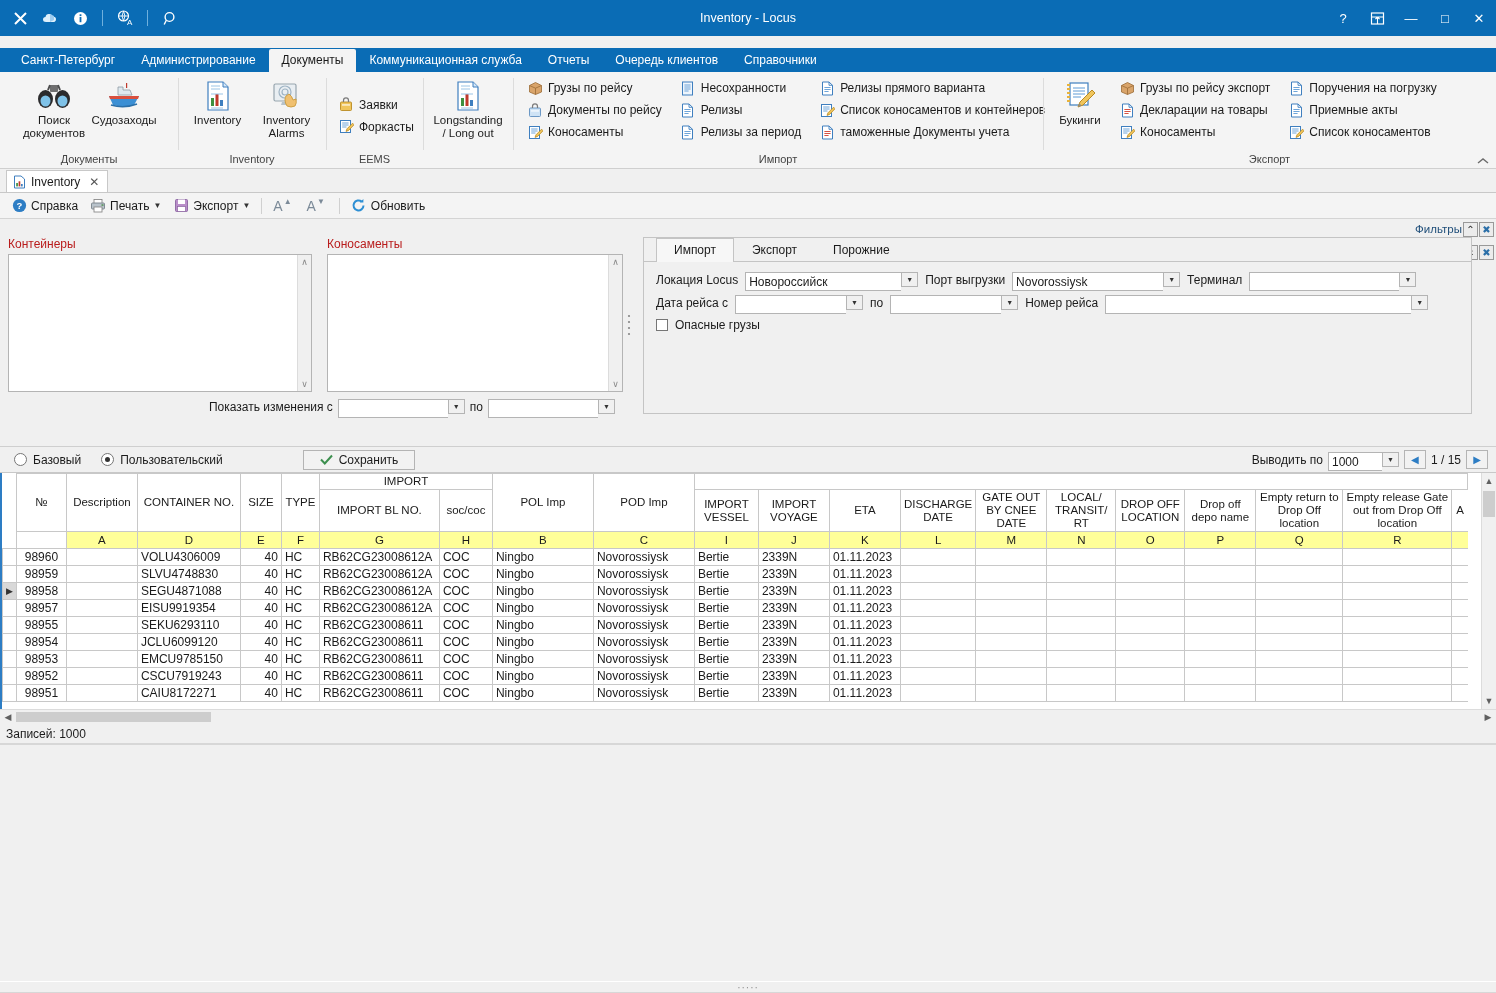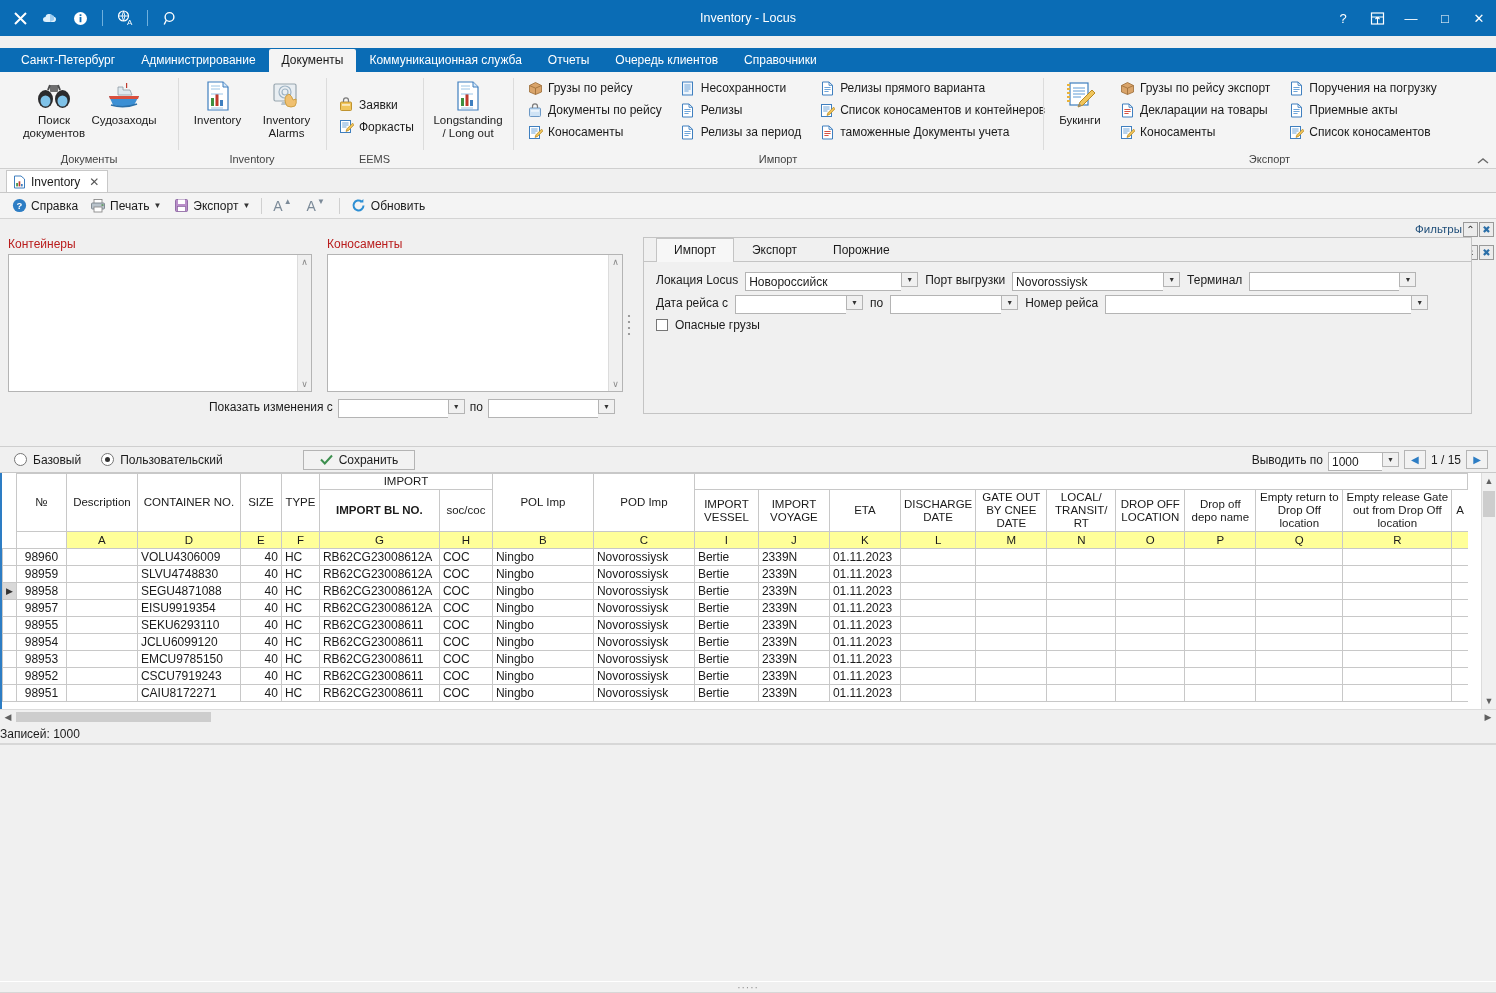--- a/index.html
+++ b/index.html
@@ -130,21 +130,21 @@
   .vscroll { position:absolute; right:0; top:0; bottom:0; width:15px; background:#f0f0f0; border-left:1px solid #dcdcdc;
              display:flex; flex-direction:column; align-items:center; justify-content:space-between; }
   .vthumb { position:absolute; top:18px; height:26px; left:1px; right:1px; background:#cdcdcd; }
   .sbar-arrow { height:16px; display:flex; align-items:center; justify-content:center; font-size:9px; color:#606060; }
 
   .hscroll { height:15px; background:#f0f0f0; border-top:1px solid #dcdcdc; display:flex; align-items:center; flex:0 0 15px; position:relative; }
   .hthumb { position:absolute; left:16px; width:195px; top:2px; bottom:2px; background:#cdcdcd; }
   .harrow { width:16px; display:flex; align-items:center; justify-content:center; font-size:9px; color:#606060; }
   .harrow.right { margin-left:auto; }
 
-  .statusbar { height:20px; background:#f0f0f0; display:flex; align-items:center; font-size:12px; border-bottom:1px solid #d7d7d7; flex:0 0 20px; }
+  .statusbar { height:20px; background:#f0f0f0; display:flex; align-items:center; padding-left:6px; font-size:12px; border-bottom:1px solid #d7d7d7; flex:0 0 20px; }
 
   .splitter { height:12px; background:#f0f0f0; display:flex; align-items:center; justify-content:center; color:#8b8b8b; font-size:10px;
               letter-spacing:1px; border-bottom:1px solid #d7d7d7; border-top:1px solid #fff; flex:0 0 12px; }
   .msgpanel { height:28px; background:#f3f3f3; border-top:1px solid #d0d0d0; display:flex; align-items:center; justify-content:center; font-size:12px; flex:0 0 28px; }
   .bottomstrip { flex:1; background:#f0f0f0; border-top:1px solid #d7d7d7; }
   svg { display:block; }
 </style>
 </head>
 <body>
 
@@ -729,21 +729,21 @@
           <th rowspan="2" style="width:71px;">Description</th>
           <th rowspan="2" style="width:103px;">CONTAINER NO.</th>
           <th rowspan="2" style="width:41px;">SIZE</th>
           <th rowspan="2" style="width:38px;">TYPE</th>
           <th colspan="2" style="width:173px;">IMPORT</th>
           <th rowspan="2" style="width:101px;">POL Imp</th>
           <th rowspan="2" style="width:101px;">POD Imp</th>
           <th colspan="11" style="border-bottom:1px solid #c8c8c8;"></th>
         </tr>
         <tr>
-          <th style="width:120px;font-weight:bold;">IMPORT BL NO.</th>
+          <th style="width:120px;">IMPORT BL NO.</th>
           <th style="width:53px;">soc/coc</th>
           <th style="width:64px;">IMPORT VESSEL</th>
           <th style="width:71px;">IMPORT VOYAGE</th>
           <th style="width:71px;">ETA</th>
           <th style="width:71px;">DISCHARGE DATE</th>
           <th style="width:71px;">GATE OUT BY CNEE DATE</th>
           <th style="width:69px;">LOCAL/ TRANSIT/ RT</th>
           <th style="width:69px;">DROP OFF LOCATION</th>
           <th style="width:71px;">Drop off depo name</th>
           <th style="width:87px;">Empty return to Drop Off location</th>

